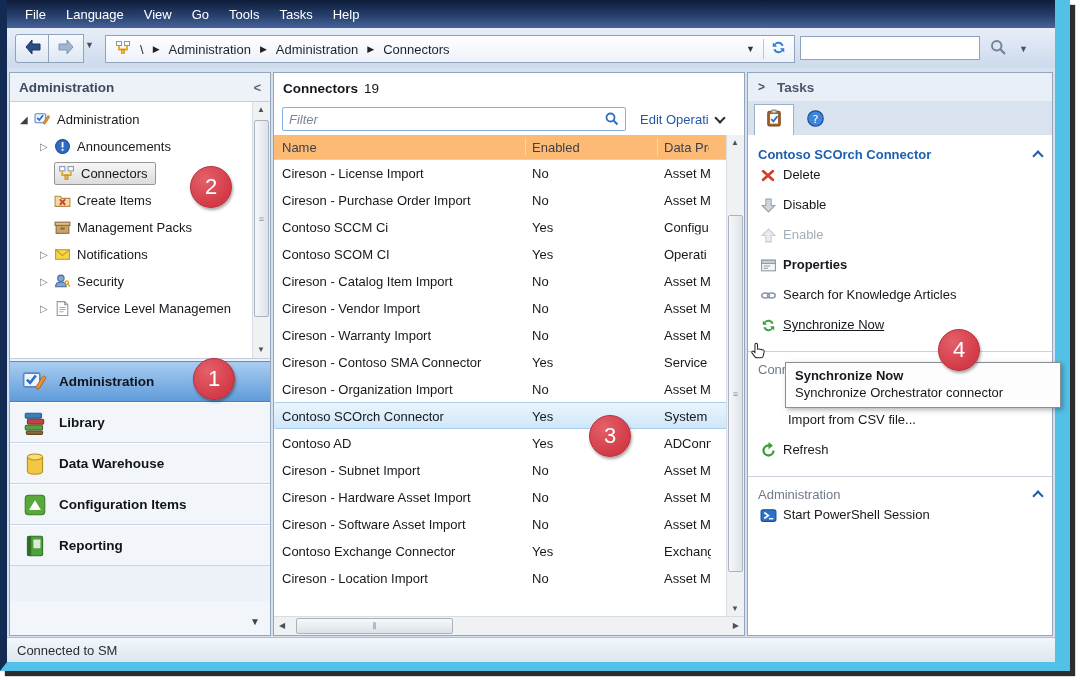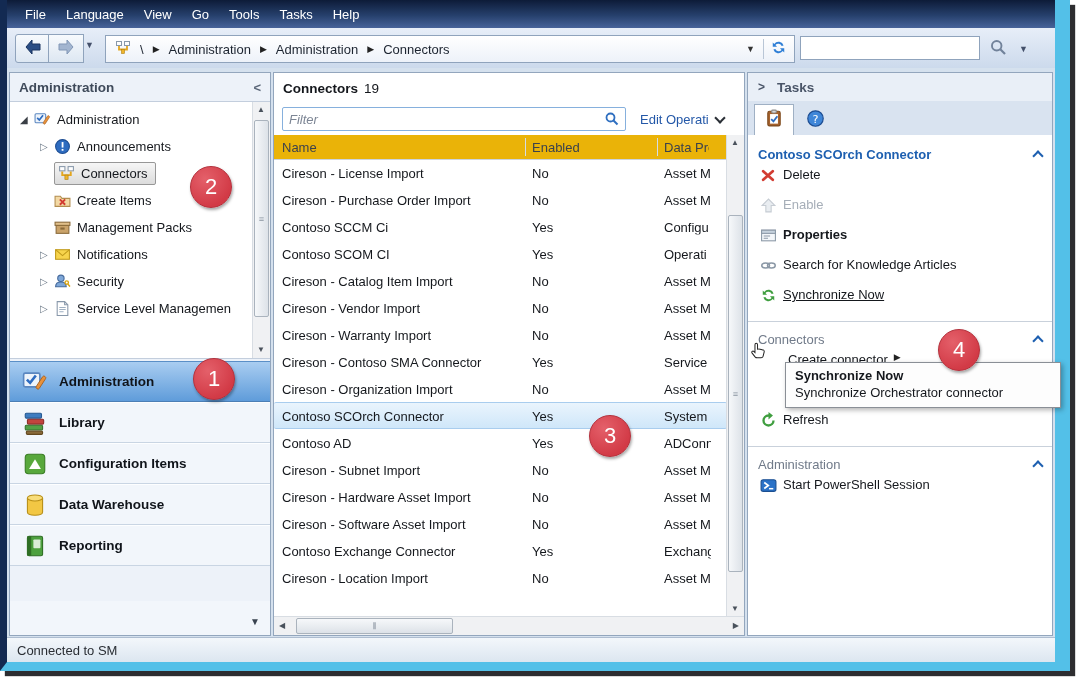--- a/index.html
+++ b/index.html
@@ -84,21 +84,21 @@
   .filter-input::placeholder{font-style:italic;color:#7c8594;}
   .filter-mag{position:absolute;right:5px;top:3px;}
   .edit-criteria{margin-left:14px;color:#2458a8;font-size:13px;display:flex;
                  align-items:center;gap:7px;}
   .chev{width:6px;height:6px;border-left:2px solid #2a2f36;border-top:2px solid #2a2f36;
         flex:none;}
   .chev.down{transform:rotate(-135deg);margin-top:-3px;}
   .chev.up{transform:rotate(45deg);margin-top:3px;}
   .chev.blue{border-color:#1d5fb0;}
   .grid{position:absolute;top:62px;left:0;right:0;bottom:18px;}
-  .grid-header{position:relative;height:24px;border-bottom:1px solid #ccd4de;background:#eab308;}
+  .grid-header{position:relative;height:24px;border-bottom:1px solid #ccd4de;background:#fdba74;}
   .gh{position:absolute;top:0;height:24px;display:flex;align-items:center;
       font-size:13px;color:#3c424c;}
   .gh-sep{position:absolute;top:3px;bottom:3px;width:1px;background:#d5dce4;}
   .rows{position:absolute;top:24px;left:0;right:17px;bottom:0;overflow:hidden;}
   .row{height:27px;position:relative;font-size:13px;color:#15181d;}
   .cell{position:absolute;top:50%;transform:translateY(-50%);white-space:nowrap;}
   .c-name{left:8px;}
   .c-en{left:258px;}
   .c-dp{left:390px;right:16px;overflow:hidden;}
   .row.selected{background:linear-gradient(#eaf4fd,#cfe7f9);
@@ -318,31 +318,31 @@
             <span class="nav-ico"><svg width="26" height="26" viewBox="0 0 24 24">
                   <rect x="3" y="3" width="15" height="4.5" rx="1" fill="#3e7cc0" stroke="#275a92"></rect>
                   <rect x="5" y="8.5" width="15" height="4.5" rx="1" fill="#c2443e" stroke="#8d2d28"></rect>
                   <rect x="3" y="14" width="16" height="4.5" rx="1" fill="#53a046" stroke="#38732f"></rect>
                   <rect x="4" y="19.5" width="15" height="3" rx="1" fill="#8a6a3a" stroke="#64481f"></rect>
                 </svg></span>
             <span>Library</span>
           </div>
           <div class="nav-item">
             <span class="nav-ico"><svg width="26" height="26" viewBox="0 0 24 24">
+                  <path d="M5 5.5v13c0 1.7 3.1 3 7 3s7-1.3 7-3v-13" fill="#f2c744" stroke="#b88f17"></path>
+                  <ellipse cx="12" cy="5.5" rx="7" ry="2.8" fill="#f8dd7a" stroke="#b88f17"></ellipse>
+                </svg></span>
+            <span>Data Warehouse</span>
+          </div>
+          <div class="nav-item">
+            <span class="nav-ico"><svg width="26" height="26" viewBox="0 0 24 24">
                   <rect x="3" y="3" width="18" height="18" rx="3" fill="#58a83c" stroke="#3a7d24"></rect>
                   <path d="M12 7.5l5.5 9h-11z" fill="#fff"></path>
                 </svg></span>
             <span>Configuration Items</span>
-          </div>
-          <div class="nav-item">
-            <span class="nav-ico"><svg width="26" height="26" viewBox="0 0 24 24">
-                  <path d="M5 5.5v13c0 1.7 3.1 3 7 3s7-1.3 7-3v-13" fill="#f2c744" stroke="#b88f17"></path>
-                  <ellipse cx="12" cy="5.5" rx="7" ry="2.8" fill="#f8dd7a" stroke="#b88f17"></ellipse>
-                </svg></span>
-            <span>Data Warehouse</span>
           </div>
           <div class="nav-item">
             <span class="nav-ico"><svg width="26" height="26" viewBox="0 0 24 24">
                   <rect x="5" y="3" width="14" height="18" rx="1.5" fill="#4da03e" stroke="#2f6e24"></rect>
                   <rect x="5" y="3" width="3.5" height="18" fill="#2f6e24"></rect>
                   <rect x="10.5" y="6" width="6.5" height="8" rx=".8" fill="#eaf4e8" opacity=".9"></rect>
                 </svg></span>
             <span>Reporting</span>
           </div>
         </div>
@@ -503,20 +503,26 @@
             <span>Contoso SCOrch Connector</span>
             <span class="sp"></span>
               <span class="chev up blue"></span>
           </div>
           <div class="titem">
             <span class="ticon"><svg width="17" height="17" viewBox="0 0 16 16">
                   <path d="M3 4l9 8M12 4l-9 8" stroke="#d23c32" stroke-width="2.6" stroke-linecap="round"></path>
                 </svg></span>
             <span class="tlbl">Delete</span>
           </div>
+          <div class="titem">
+            <span class="ticon"><svg width="17" height="17" viewBox="0 0 16 16">
+                  <path d="M5.5 2h5v6H14L8 14 2 8h3.5z" fill="#cfd6dd" stroke="#98a1ab"></path>
+                </svg></span>
+            <span class="tlbl">Disable</span>
+          </div>
           <div class="titem disabled">
             <span class="ticon"><svg width="17" height="17" viewBox="0 0 16 16">
                   <path d="M5.5 14h5V8H14L8 2 2 8h3.5z" fill="#e9edf1" stroke="#c6ccd3"></path>
                 </svg></span>
             <span class="tlbl">Enable</span>
           </div>
           <div class="titem bold">
             <span class="ticon"><svg width="17" height="17" viewBox="0 0 16 16">
                   <rect x="1.5" y="3" width="13" height="10" fill="#f4f7fa" stroke="#8b98a6"></rect>
                   <rect x="1.5" y="3" width="13" height="3" fill="#c7d3de" stroke="#8b98a6"></rect>

